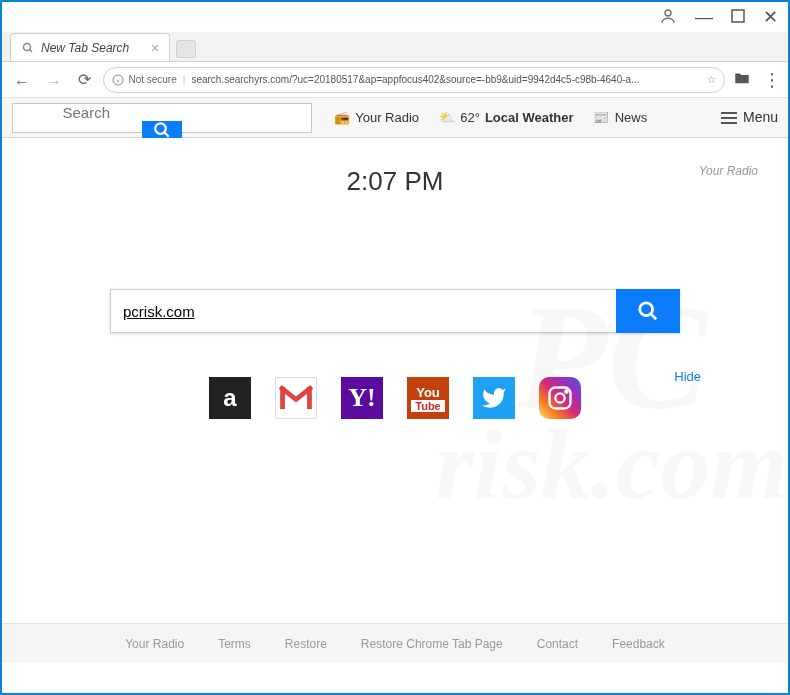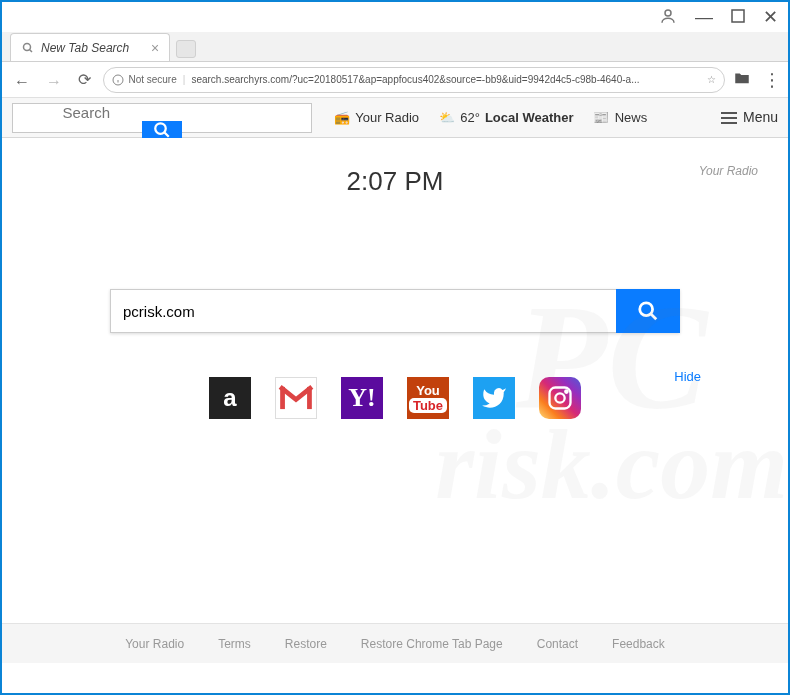--- a/index.html
+++ b/index.html
@@ -36,21 +36,21 @@
 .extmenu { margin-left: auto; display: flex; align-items: flex-start; gap: 6px; font-size: 14px; color: #333; }
 .hamburger { display: inline-block; width: 16px; }
 .hamburger span { display: block; height: 2px; background: #555; margin: 3px 0; }
 
 
 .page { position: relative; height: 525px; background: #fff; display: flex; flex-direction: column; align-items: center; }
 .watermark { position: absolute; inset: 0; display: flex; align-items: center; justify-content: flex-end; pointer-events: none; }
 .watermark .wm-text { font-family: Georgia, 'Times New Roman', serif; font-size: 150px; font-weight: 600; font-style: italic; color: rgba(120,120,120,0.06); text-align: center; line-height: 0.85; }
 .clock { font-size: 26px; color: #333; margin-top: 28px; font-weight: 400; }
 .brand { position: absolute; right: 30px; top: 26px; font-size: 12px; color: #999; font-style: italic; }
-.bigsearch { margin-top: 92px; width: 570px; height: 44px; display: flex; box-shadow: 0 1px 3px rgba(0,0,0,0.15); }
+.bigsearch { margin-top: 92px; width: 570px; height: 44px; display: flex; box-shadow: 0 1px 3px rgba(0,0,0,0.15); text-decoration: underline; }
 .bigsearch input { flex: 1; border: 1px solid #ccc; border-right: none; padding: 0 12px; font-size: 15px; outline: none; }
 .bigsearch .btn { width: 64px; background: #0a7cff; display: flex; align-items: center; justify-content: center; }
 .tiles { margin-top: 44px; display: flex; gap: 24px; align-items: center; justify-content: center; position: relative; }
 .tile { width: 42px; height: 42px; display: flex; align-items: center; justify-content: center; color: #fff; font-weight: 700; }
 .hide-link { position: absolute; right: -120px; top: -8px; font-size: 13px; color: #0a7cff; }
 .footer { position: absolute; bottom: 0; left: 0; right: 0; height: 40px; background: #f5f5f5; border-top: 1px solid #e3e3e3; display: flex; align-items: center; justify-content: center; gap: 34px; font-size: 12px; color: #999; }
 
 .icon-svg { width: 18px; height: 18px; }
 </style>
 </head>
@@ -171,21 +171,21 @@
       <svg width="38" height="38" viewBox="0 0 48 48">
           <rect x="4" y="10" width="40" height="28" fill="#fff"></rect>
           <path d="M4 10 L24 26 L44 10" fill="none" stroke="#d44" stroke-width="6"></path>
           <rect x="4" y="10" width="6" height="28" fill="#d44"></rect>
           <rect x="38" y="10" width="6" height="28" fill="#d44"></rect>
         </svg>
     </div>
     <div class="tile" style="background:#5b0b9e;font-size:26px;font-family:Georgia;">Y!</div>
     <div class="tile" style="background:#c2410c;flex-direction:column;font-size:10px;">
       <div style="font-size:13px;">You</div>
-      <div style="background:#fff;color:#d8252a;padding:0 4px;border-radius:5px;font-size:13px;">Tube</div>
+      <div style="background:#fff;color:#d8252a;padding:0 4px;border-radius:0;font-size:11px;">Tube</div>
     </div>
     <div class="tile" style="background:#1da1f2;">
       <svg width="26" height="26" viewBox="0 0 24 24" fill="#fff">
           <path d="M23 3a10.9 10.9 0 01-3.14 1.53A4.48 4.48 0 0012 8v1A10.66 10.66 0 013 4s-4 9 5 13a11.64 11.64 0 01-7 2c9 5 20 0 20-11.5a4.5 4.5 0 00-.08-.83A7.72 7.72 0 0023 3z"></path>
         </svg>
     </div>
     <div class="tile" style="background:linear-gradient(45deg,#feda75,#fa7e1e,#d62976,#962fbf,#4f5bd5);border-radius:10px;">
       <svg width="28" height="28" viewBox="0 0 24 24" fill="none" stroke="#fff" stroke-width="2">
           <rect x="3" y="3" width="18" height="18" rx="5"></rect>
           <circle cx="12" cy="12" r="4"></circle>

